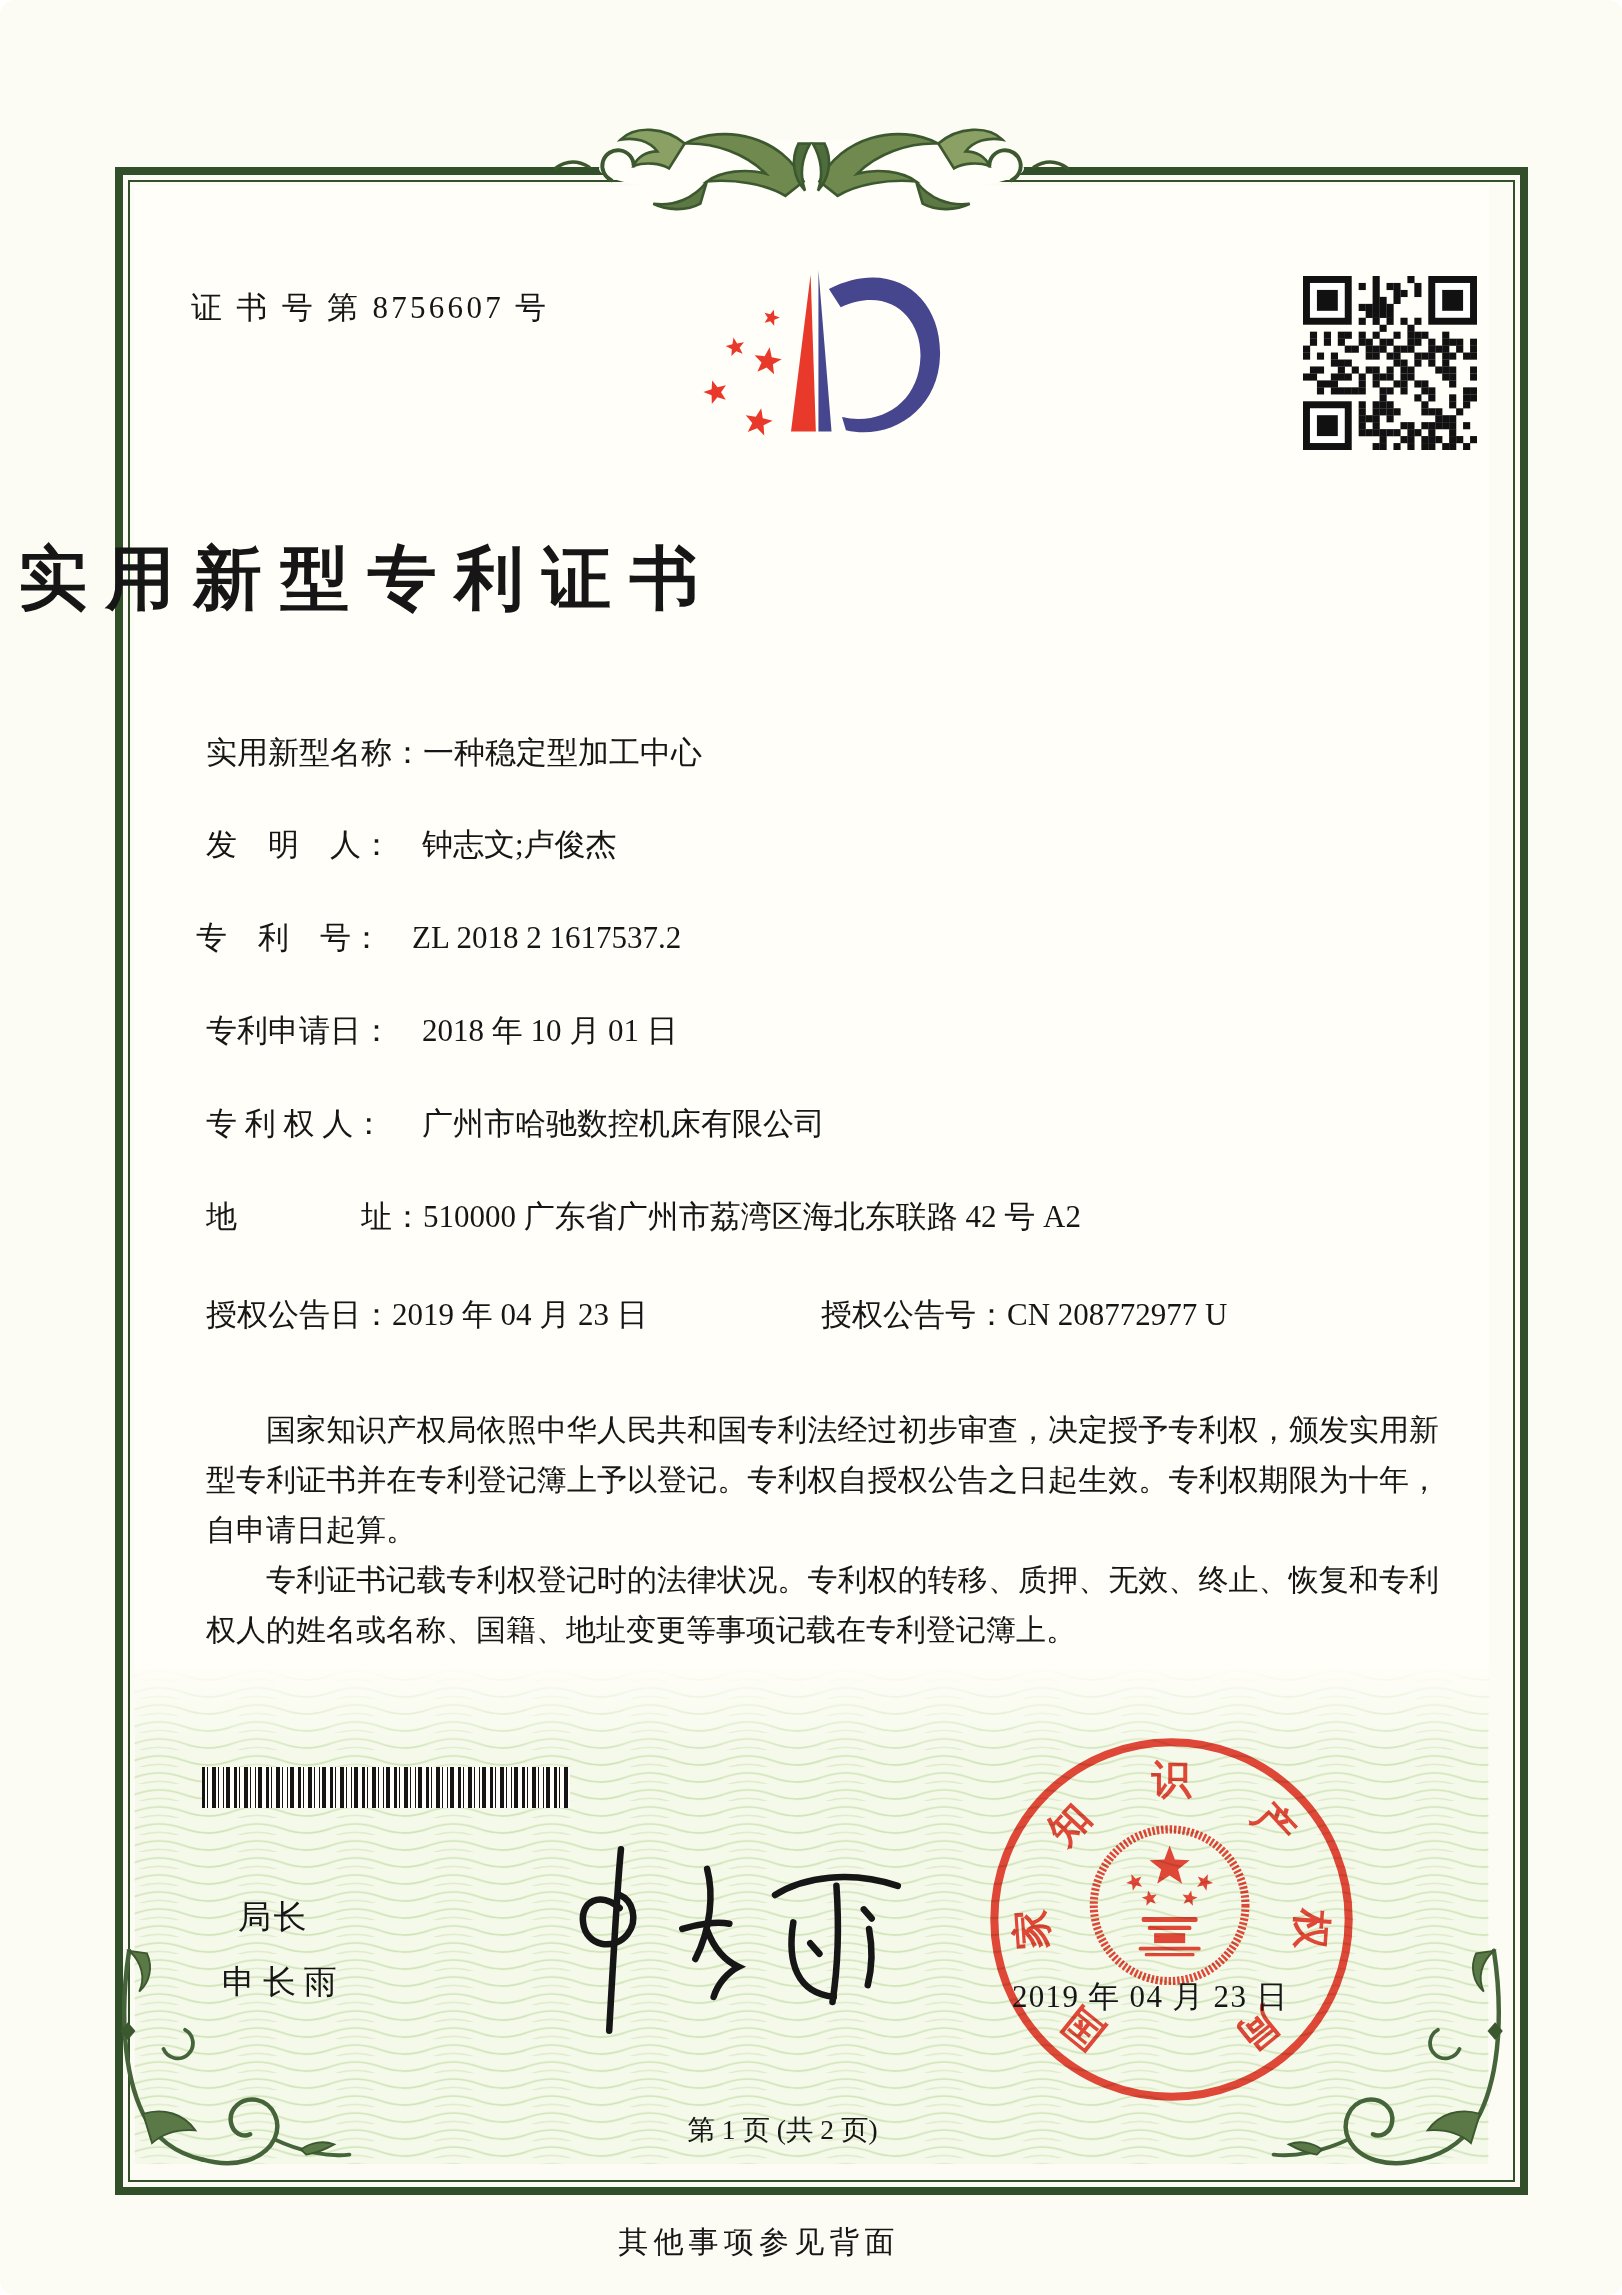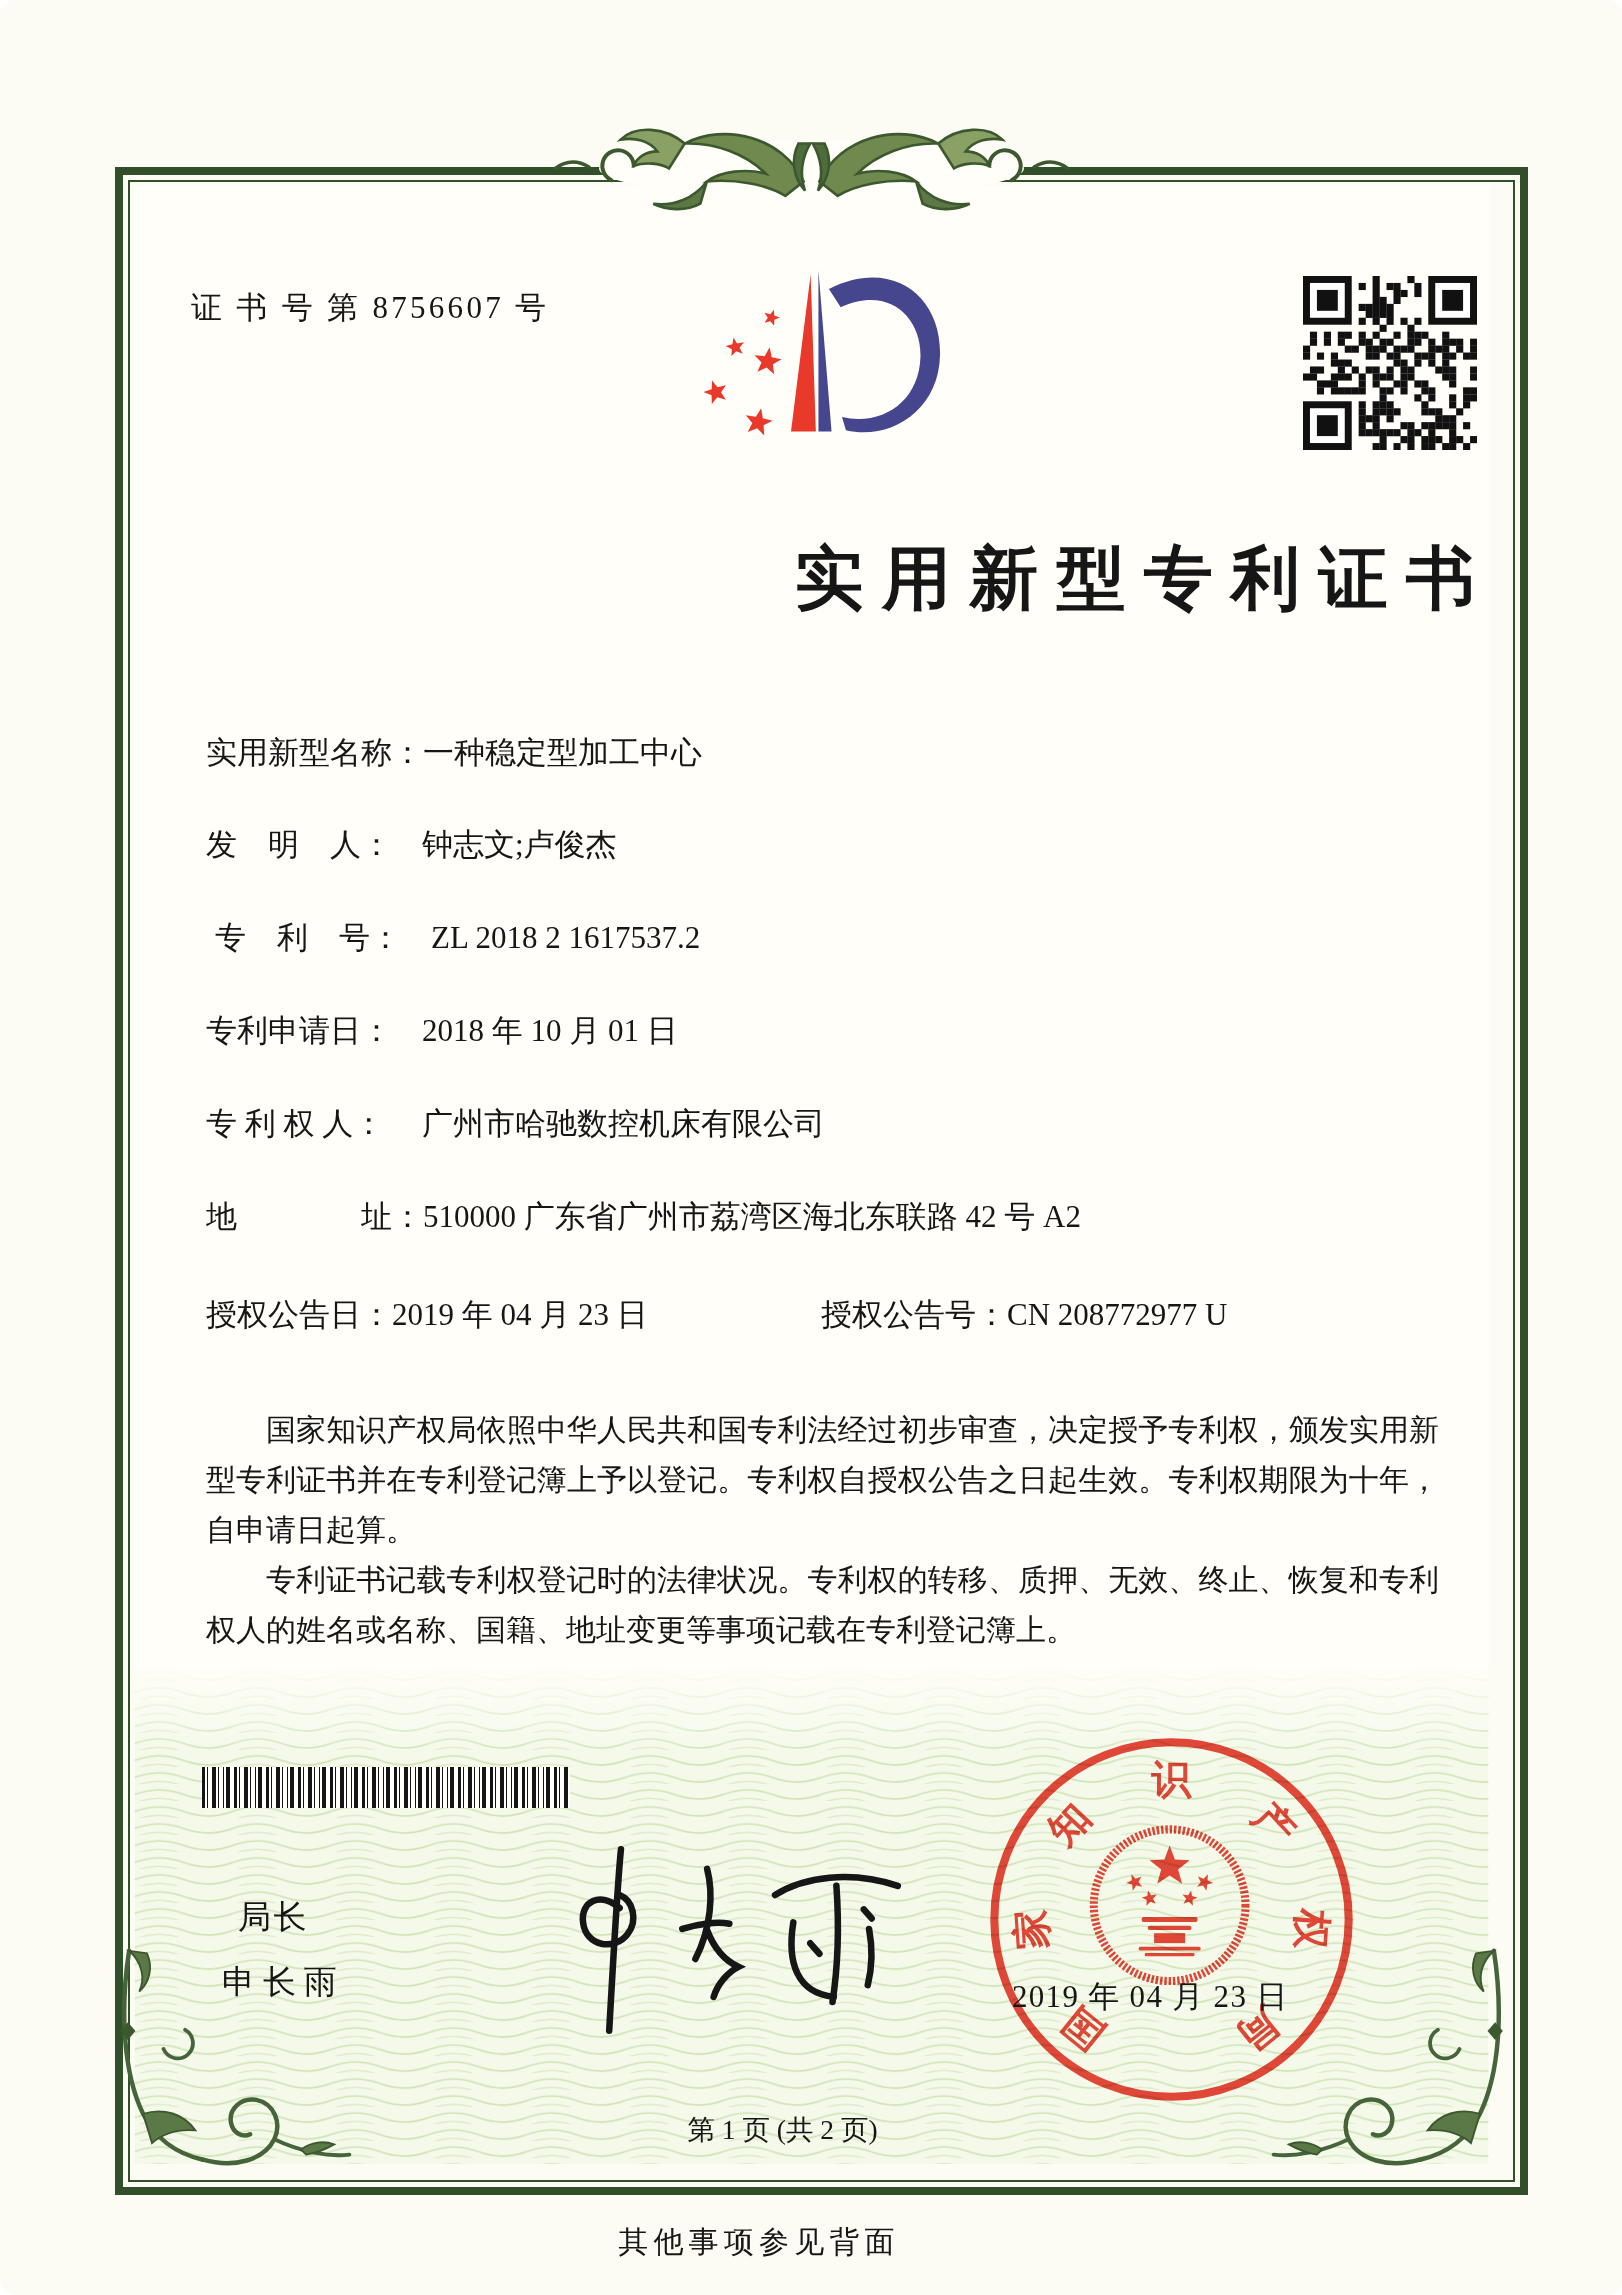--- a/index.html
+++ b/index.html
@@ -18,21 +18,21 @@
   
   #orn-top{left:550px;top:103px;width:523px;height:121px;z-index:3;}
   #orn-bl{left:110px;top:1947px;width:242px;height:242px;z-index:3;}
   #orn-br{left:1271px;top:1947px;width:242px;height:242px;z-index:3;transform:scaleX(-1);}
 
   
   .z{z-index:4;}
   #cert-no{left:191px;top:287px;font-size:31px;letter-spacing:3.3px;}
   #logo{left:694px;top:221px;width:262px;height:219px;}
   #qr{left:1303px;top:276px;width:174px;height:174px;}
-  #doc-title{left:0;top:533px;width:1493px;text-align:right;font-size:69px;font-weight:bold;
+  #doc-title{left:0;top:533px;width:1493px;text-align:left;font-size:69px;font-weight:bold;
              letter-spacing:18.3px;text-indent:18.3px;}
   .row{font-size:31px;white-space:nowrap;}
   .row .lab{display:inline-block;min-width:216px;}
   #paras{left:206px;top:1373px;width:1233px;font-size:30px;line-height:50px;text-align:justify;margin-top:32px;}
   #paras p{margin:0;text-indent:60px;}
 
   #barcode{left:202px;top:1767px;width:368px;height:41px;z-index:4;
     background:repeating-linear-gradient(90deg,
       #151515 0 2.6px,#fffef8 2.6px 4.6px,#151515 4.6px 5.9px,#fffef8 5.9px 10.5px,
       #151515 10.5px 14.4px,#fffef8 14.4px 15.7px,#151515 15.7px 17px,#fffef8 17px 21px,
@@ -349,21 +349,21 @@
     </svg>
 
   <div class="abs z" id="doc-title">实用新型专利证书</div>
 
   <div class="abs z row" style="left:206px;top:732px">
     <span class="lab">实用新型名称：</span><span>一种稳定型加工中心</span>
   </div>
   <div class="abs z row" style="left:206px;top:824px">
     <span class="lab">发　明　人：</span><span>钟志文;卢俊杰</span>
   </div>
-  <div class="abs z row" style="left:215px;top:917px">
+  <div class="abs z row" style="left:196px;top:917px">
     <span class="lab">专　利　号：</span><span>ZL 2018 2 1617537.2</span>
   </div>
   <div class="abs z row" style="left:206px;top:1010px">
     <span class="lab">专利申请日：</span><span>2018 年 10 月 01 日</span>
   </div>
   <div class="abs z row" style="left:206px;top:1103px">
     <span class="lab">专 利 权 人：</span><span>广州市哈驰数控机床有限公司</span>
   </div>
   <div class="abs z row" style="left:206px;top:1196px">
     <span class="lab">地　　　　址：</span><span>510000 广东省广州市荔湾区海北东联路 42 号 A2</span>

